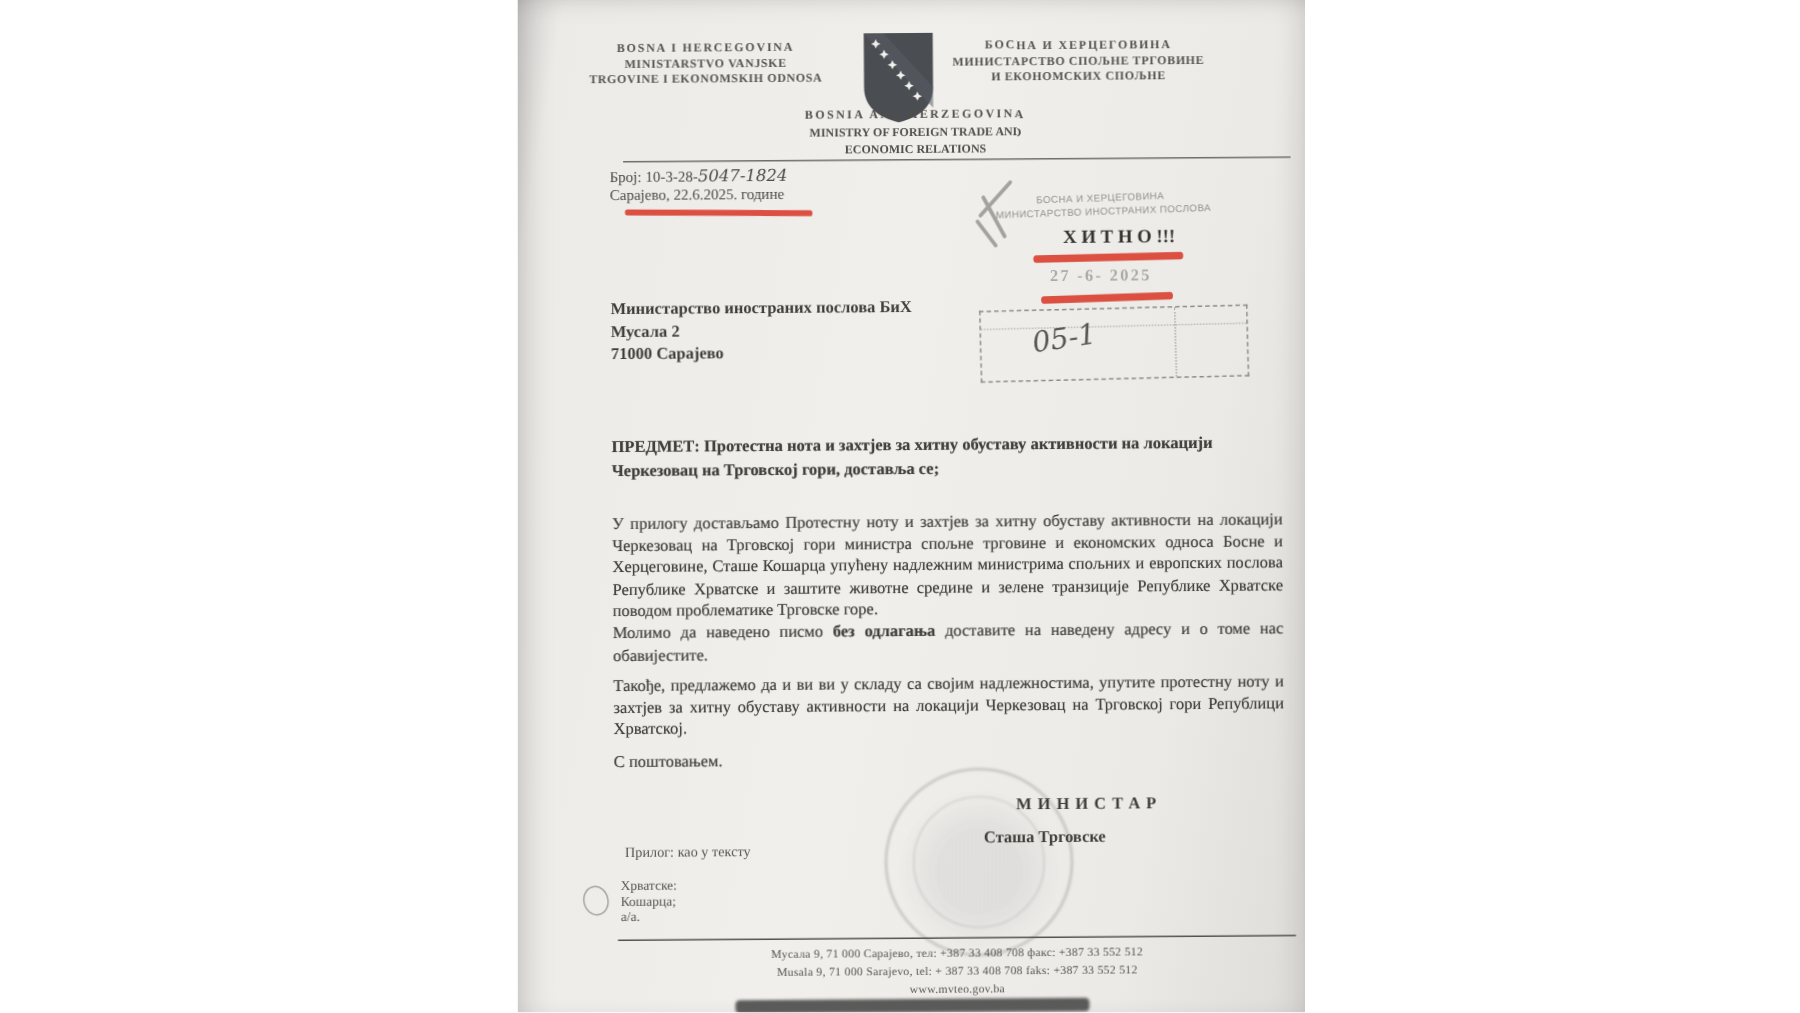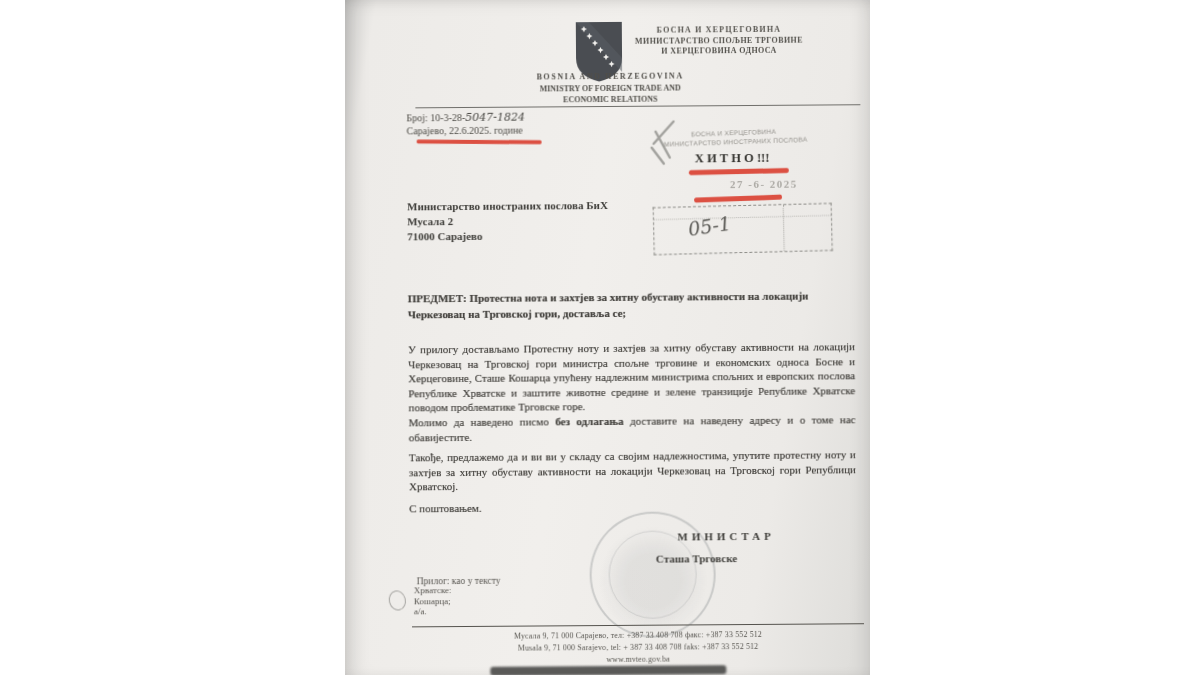--- a/index.html
+++ b/index.html
@@ -22,71 +22,76 @@
   .hdr .sp { letter-spacing:1.2px; }
   .eng { font-size:8px; font-weight:bold; line-height:11.5px; color:#504e49; }
   .eng .sp { letter-spacing:1.6px; }
   .rule { position:absolute; border-top:1px solid #6f6e6a; }
   .small { font-size:10px; color:#4c4a45; }
   .hand { font-family:"DejaVu Serif", serif; font-style:italic; font-size:11px; color:#4b4a46; }
   .redmark { position:absolute; background:#d93a2b; opacity:.88; border-radius:3px/100%; }
   .stamp-faint { position:absolute; color:rgba(122,120,114,.8); font-size:6.5px; letter-spacing:.3px;
                  text-align:center; transform:rotate(-1.6deg); font-family:"Liberation Sans", sans-serif; }
   .urgent { font-size:12.5px; font-weight:bold; color:#34332f; }
-  .datestamp { font-size:11px; letter-spacing:1.5px; color:rgba(116,114,108,.55); font-weight:bold;margin-left:30px; }
+  .datestamp { font-size:11px; letter-spacing:1.5px; color:rgba(116,114,108,.55); font-weight:bold; }
   .boxstamp { position:absolute; left:309px; top:206px; width:177px; height:46px;
               border:1px dashed rgba(110,110,105,.75); transform:rotate(-1deg); }
   .boxstamp .vdiv { position:absolute; left:73%; top:0; bottom:0; border-left:1px dotted rgba(120,120,115,.6); }
   .boxstamp .hdiv { position:absolute; left:0; right:0; top:11px; border-top:1px dotted rgba(120,120,115,.45); }
   .boxcode { position:absolute; left:34px; top:8px; font-family:"DejaVu Serif", serif; font-style:italic;
              font-size:19px; color:#575652; transform:rotate(-7deg); }
   .body-par { position:absolute; left:63px; width:447px; font-size:11px; line-height:14.6px;
               text-align:justify; color:#413f3b; white-space:normal;
               text-shadow:0 0 .5px rgba(64,62,58,.55); }
   .subject { font-weight:bold; }
   .seal { position:absolute; left:243px; top:512px; width:122px; height:122px; border-radius:50%;
           border:2px solid rgba(98,104,110,.26);
           background:radial-gradient(circle at 50% 55%, rgba(100,106,112,.10) 0 30%, transparent 60%);
           filter:blur(.6px); }
   .seal .inner { position:absolute; inset:17px; border-radius:50%; border:1.5px solid rgba(98,104,110,.20); }
   .sigtitle { font-size:11px; font-weight:bold; letter-spacing:4px; color:#3e3d39; }
   .signame { font-size:11px; font-weight:bold; color:#3e3d39; }
-  .meta { font-size:9.5px; color:#56544f;margin-top:12px; }
+  .meta { font-size:9.5px; color:#56544f; }
   .dist { font-size:9px; line-height:10.5px; color:#56544f; white-space:normal; }
   .doodle { position:absolute; left:42px; top:589px; width:15px; height:18px; border-radius:50%;
             border:1.5px solid rgba(90,90,86,.5); transform:rotate(-14deg); }
   .footer-line { font-size:7.8px; color:#55534e; letter-spacing:.2px; }
   .bottom-bar { position:absolute; left:143px; top:666px; width:236px; height:9px;
                 background:#59595six; background:#5a5a58; filter:blur(1.1px); border-radius:3px; }
 </style>
 </head>
 <body>
 
 <div class="canvas">
   <div class="page">
     <div class="content">
 
+      <div class="t hdr c" style="left:30px; top:26px; width:195px;">
+        <div class="sp">BOSNA I HERCEGOVINA</div>
+        <div>MINISTARSTVO VANJSKE</div>
+        <div>TRGOVINE I EKONOMSKIH ODNOSA</div>
+      </div>
 
       <svg style="position:absolute; left:230px; top:20px;" width="52" height="63" viewBox="0 0 52 63">
         <path d="M3 2 H49 V38 C49 51 40 58 26 61.5 C12 58 3 51 3 38 Z" fill="#4a4d52"></path>
         <path d="M3 2 L49 52 V38 L16 2 Z" fill="#5a5e64" opacity="0.55"></path>
         <g fill="#f2f1ee">
           <path d="M11 6 l1 2.1 2.1 1 -2.1 1 -1 2.1 -1-2.1 -2.1-1 2.1-1 Z"></path>
           <path d="M16.5 13 l1 2.1 2.1 1 -2.1 1 -1 2.1 -1-2.1 -2.1-1 2.1-1 Z"></path>
           <path d="M22 20 l1 2.1 2.1 1 -2.1 1 -1 2.1 -1-2.1 -2.1-1 2.1-1 Z"></path>
           <path d="M27.5 27 l1 2.1 2.1 1 -2.1 1 -1 2.1 -1-2.1 -2.1-1 2.1-1 Z"></path>
           <path d="M33 34 l1 2.1 2.1 1 -2.1 1 -1 2.1 -1-2.1 -2.1-1 2.1-1 Z"></path>
           <path d="M38.5 41 l1 2.1 2.1 1 -2.1 1 -1 2.1 -1-2.1 -2.1-1 2.1-1 Z"></path>
         </g>
       </svg>
 
       <div class="t hdr c" style="left:285px; top:26px; width:182px;">
         <div class="sp">БОСНА И ХЕРЦЕГОВИНА</div>
         <div>МИНИСТАРСТВО СПОЉНЕ ТРГОВИНЕ</div>
-        <div>И ХЕРЦЕГОВИНА ОДНОСА</div>
+        <div>И ЕКОНОМСКИХ СПОЉНЕ</div>
       </div>
 
       <div class="t eng c" style="left:157px; top:71px; width:220px;">
         <div class="sp">BOSNIA AND HERZEGOVINA</div>
         <div>MINISTRY OF FOREIGN TRADE AND</div>
         <div>ECONOMIC RELATIONS</div>
       </div>
 
       <div class="rule" style="left:72px; top:106px; width:445px;"></div>
 
@@ -95,21 +100,21 @@
       </div>
       <div class="t small" style="left:63px; top:124px;">Сарајево, 22.6.2025. године</div>
       <div class="redmark" style="left:73px; top:139px; width:125px; height:4px; transform:rotate(.7deg);"></div>
 
       <svg style="position:absolute; left:302px; top:118px;" width="40" height="50" viewBox="0 0 40 50">
         <path d="M28 4 L8 26 M10 14 L24 40 M6 30 L18 46" stroke="rgba(130,130,125,.7)" stroke-width="2.5" fill="none" stroke-linecap="round"></path>
       </svg>
 
       <div class="stamp-faint" style="left:325px; top:130px; width:130px;">БОСНА И ХЕРЦЕГОВИНА</div>
       <div class="stamp-faint" style="left:312px; top:139px; width:160px;">МИНИСТАРСТВО ИНОСТРАНИХ ПОСЛОВА</div>
-      <div class="t urgent" style="left:351px; top:152px;text-align:right;">Х И Т Н О !!!</div>
+      <div class="t urgent" style="left:365px; top:152px;text-align:right;">Х И Т Н О !!!</div>
       <div class="redmark" style="left:345px; top:170px; width:100px; height:5px; transform:rotate(-1deg); border-radius:4px/100%;"></div>
       <div class="t datestamp" style="left:356px; top:179px;">27 -6- 2025</div>
       <div class="redmark" style="left:350px; top:197px; width:88px; height:5px; transform:rotate(-1.6deg); border-radius:4px/100%;"></div>
 
       <div class="boxstamp">
         <div class="hdiv"></div>
         <div class="vdiv"></div>
         <div class="boxcode">05-1</div>
       </div>
 

